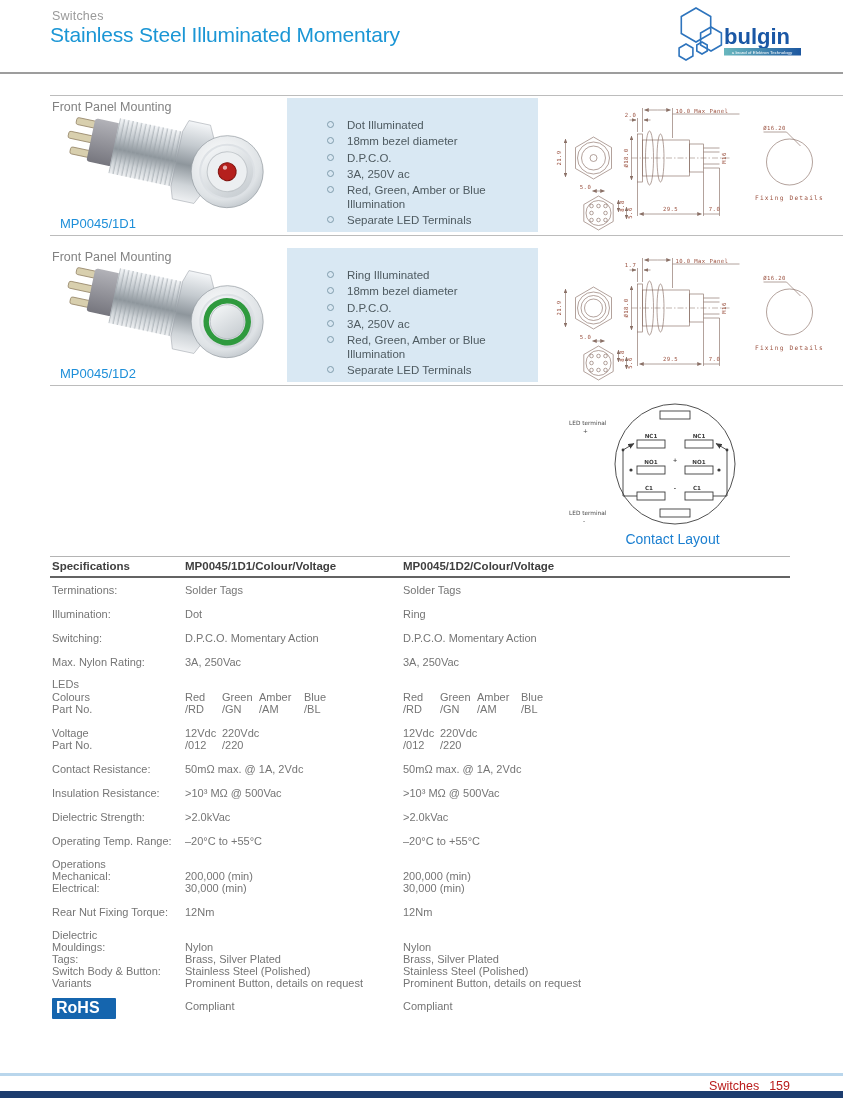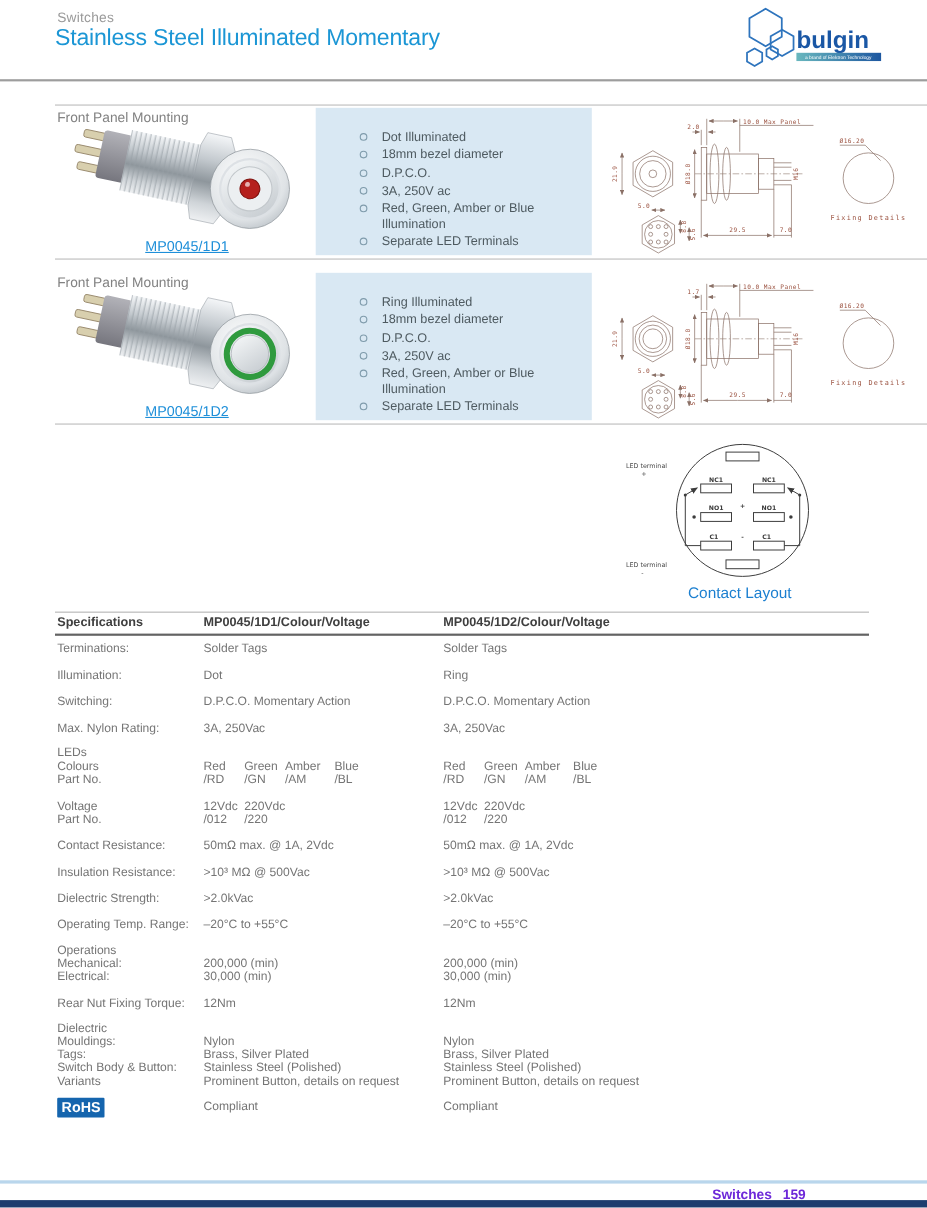--- a/index.html
+++ b/index.html
@@ -9,21 +9,21 @@
 
   
   .category { left:52px; top:9px; font-size:12.5px; color:#9a9a9a; letter-spacing:.2px; }
   .title { left:50px; top:23px; font-size:21px; color:#1b96d5; letter-spacing:-.2px; }
   .top-divider { left:0; top:72px; width:843px; height:2px; background:#9d9d9d; }
 
   
   .rule { left:50px; width:793px; height:1px; background:#bcbcbc; }
 
   .sec-heading { left:52px; font-size:12.5px; color:#828282; }
-  .part-number { left:60px; width:220px; text-align:center; font-size:13px; color:#1e8fd9;text-decoration:underline; }
+  .part-number { left:60px; width:220px; text-align:left; font-size:13px; color:#1e8fd9; }
 
   .feature-box { left:287px; width:251px; height:134px; background:#d9e8f3; padding:21px 10px 0 40px; }
   .feat { display:flex; margin-bottom:2.6px; }
   .feat .bullet { flex:0 0 auto; width:7px; height:7px; border:1.3px solid #7f9bab; border-radius:50%; margin-top:2px; background:transparent; }
   .feat .ftxt { margin-left:13px; font-size:11.5px; line-height:13.7px; color:#4e5a60; max-width:175px; }
 
   
   .dwg-wrap { left:540px; width:303px; height:140px; }
   .dwg line, .dwg polygon, .dwg circle, .dwg rect, .dwg ellipse, .dwg polyline, .dwg path { stroke:#8a7066; stroke-width:.65; fill:none; }
   .dwg .dt { fill:#9b5240; stroke:none; font-family:"DejaVu Sans Mono", monospace; font-size:5.6px; letter-spacing:.4px; }
@@ -41,25 +41,25 @@
   .spec-topline { position:absolute; left:0; top:0; width:740px; height:1px; background:#b4b4b4; }
   .spec-headline { position:absolute; left:0; top:20px; width:740px; height:2px; background:#636363; }
   .spec-head { position:absolute; top:4px; font-size:11.5px; font-weight:bold; color:#3f3f3f; }
   .h0 { left:2px; } .h1 { left:135px; } .h2 { left:353px; }
   .srow { position:absolute; left:0; width:740px; height:13px; }
   .srow span { position:absolute; white-space:nowrap; }
   .c0 { left:2px; } .c1 { left:135px; } .c2 { left:353px; }
   .s0 { left:135px; } .s1 { left:172px; } .s2 { left:209px; } .s3 { left:254px; }
   .t0 { left:353px; } .t1 { left:390px; } .t2 { left:427px; } .t3 { left:471px; }
   .grp { color:#757575; }
-  .rohs-badge { left:2px; background:#1565ae; color:#ffffff; font-weight:bold; font-size:13px; padding:1px 4px 2px 4px; border-radius:1px; top:-2px; }
+  .rohs-badge { left:2px; background:#1565ae; color:#ffffff; font-weight:bold; font-size:16px; padding:1px 16px 2px 4px; border-radius:1px; top:-2px; }
 
   
   .footer-line { left:0; top:1073px; width:843px; height:3px; background:#b9d6ec; }
-  .footer-text { left:590px; top:1079px; width:200px; text-align:center; font-size:12.5px; color:#6d28d9;font-weight:bold; }
+  .footer-text { left:590px; top:1079px; width:200px; text-align:right; font-size:12.5px; color:#b91c1c; }
   .footer-text .pg { margin-left:10px; }
   .bottom-bar { left:0; top:1091px; width:843px; height:7px; background:#1d3c6e; }
 
   .logo-wrap { left:658px; top:3px; width:150px; height:62px;text-align:right; }
 </style>
 </head>
 <body>
 
 <div class="page">
 

